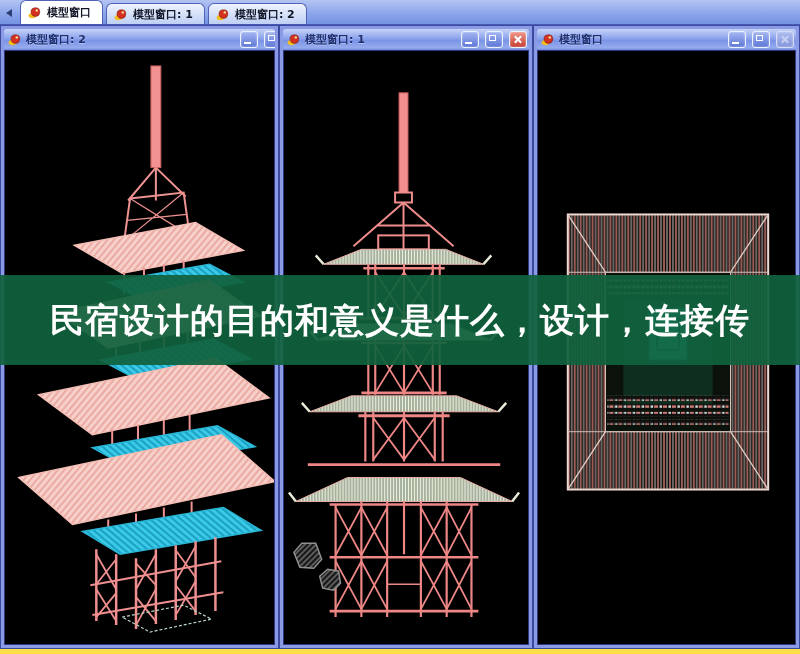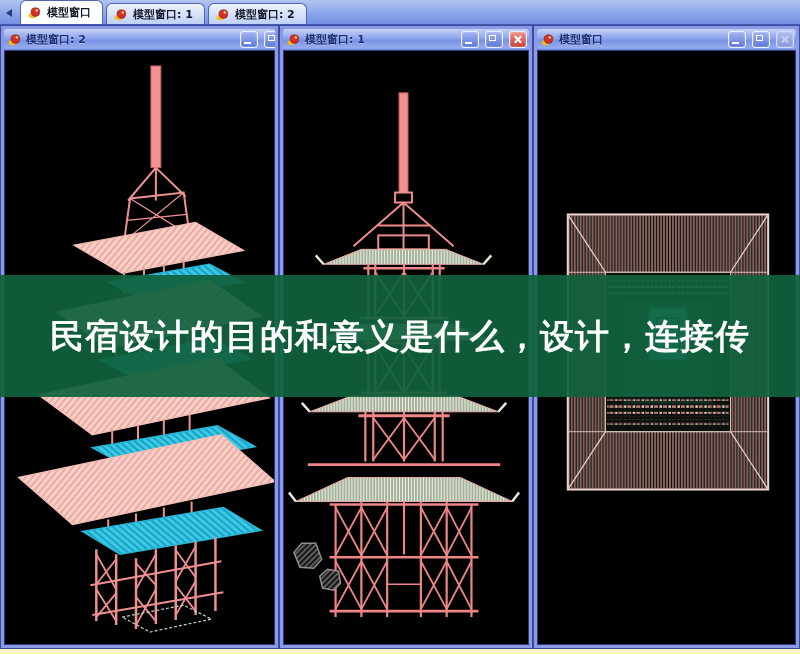--- a/index.html
+++ b/index.html
@@ -1,17 +1,17 @@
 <!DOCTYPE html>
 <html><head>
 <meta charset="utf-8">
 <style>
   html,body{margin:0;padding:0;}
   .desktop{position:relative;width:800px;height:654px;overflow:hidden;
-    background:#fef9c3;font-family:"DejaVu Sans","Liberation Sans",sans-serif;}
+    background:#fde047;font-family:"DejaVu Sans","Liberation Sans",sans-serif;}
 
   
   .tabbar{position:absolute;top:0;left:0;width:800px;height:25px;box-sizing:border-box;
     background:linear-gradient(180deg,#b3c4f2 0%,#8aa4ea 60%,#7492e2 100%);
     border-bottom:1px solid #4759b2;display:flex;align-items:flex-end;padding-left:2px;}
   .tab-scroll{width:14px;height:18px;margin:0 4px 2px 0;display:flex;align-items:center;justify-content:center;cursor:default;}
   .tab-scroll .tri{width:0;height:0;border-top:4px solid transparent;border-bottom:4px solid transparent;border-right:6px solid #2e3d72;}
   .tab{height:20px;display:flex;align-items:center;gap:5px;padding:0 11px 0 7px;margin-right:3px;
     font-size:11px;font-weight:bold;color:#101526;border:1px solid #5063b6;border-bottom:none;
     border-radius:6px 6px 0 0;background:linear-gradient(180deg,#eef3fd,#bfd0f5);white-space:nowrap;}
@@ -39,21 +39,21 @@
   .g-min{position:absolute;left:3px;bottom:3px;width:7px;height:2px;background:#fff;}
   .g-max{position:absolute;left:3px;top:3px;width:7px;height:6px;border:1.5px solid #fff;box-sizing:border-box;}
   .g-x{position:absolute;left:0;top:0;width:100%;height:100%;}
   .g-x::before,.g-x::after{content:"";position:absolute;left:7px;top:3px;width:2px;height:9px;background:#fff;}
   .g-x::before{transform:rotate(45deg);} .g-x::after{transform:rotate(-45deg);}
   .btn.disabled .g-x::before,.btn.disabled .g-x::after{background:#c6d0f2;}
   .content{flex:1;background:#000;position:relative;overflow:hidden;border:1px solid #2e3780;box-sizing:border-box;}
   .content svg{position:absolute;left:0;top:0;width:100%;height:100%;display:block;}
 
   
-  .banner{position:absolute;left:0;top:275px;width:800px;height:122px;z-index:50;
+  .banner{position:absolute;left:0;top:275px;width:800px;height:90px;z-index:50;
     background:rgba(16,98,61,0.93);display:flex;flex-direction:column;justify-content:center;align-items:center;}
   .banner-line{color:#fff;font-weight:bold;font-size:34px;line-height:45px;letter-spacing:1px;white-space:nowrap;}
 </style>
 </head>
 <body>
 
 <div class="desktop">
 
   <div class="tabbar">
     <div class="tab-scroll">

